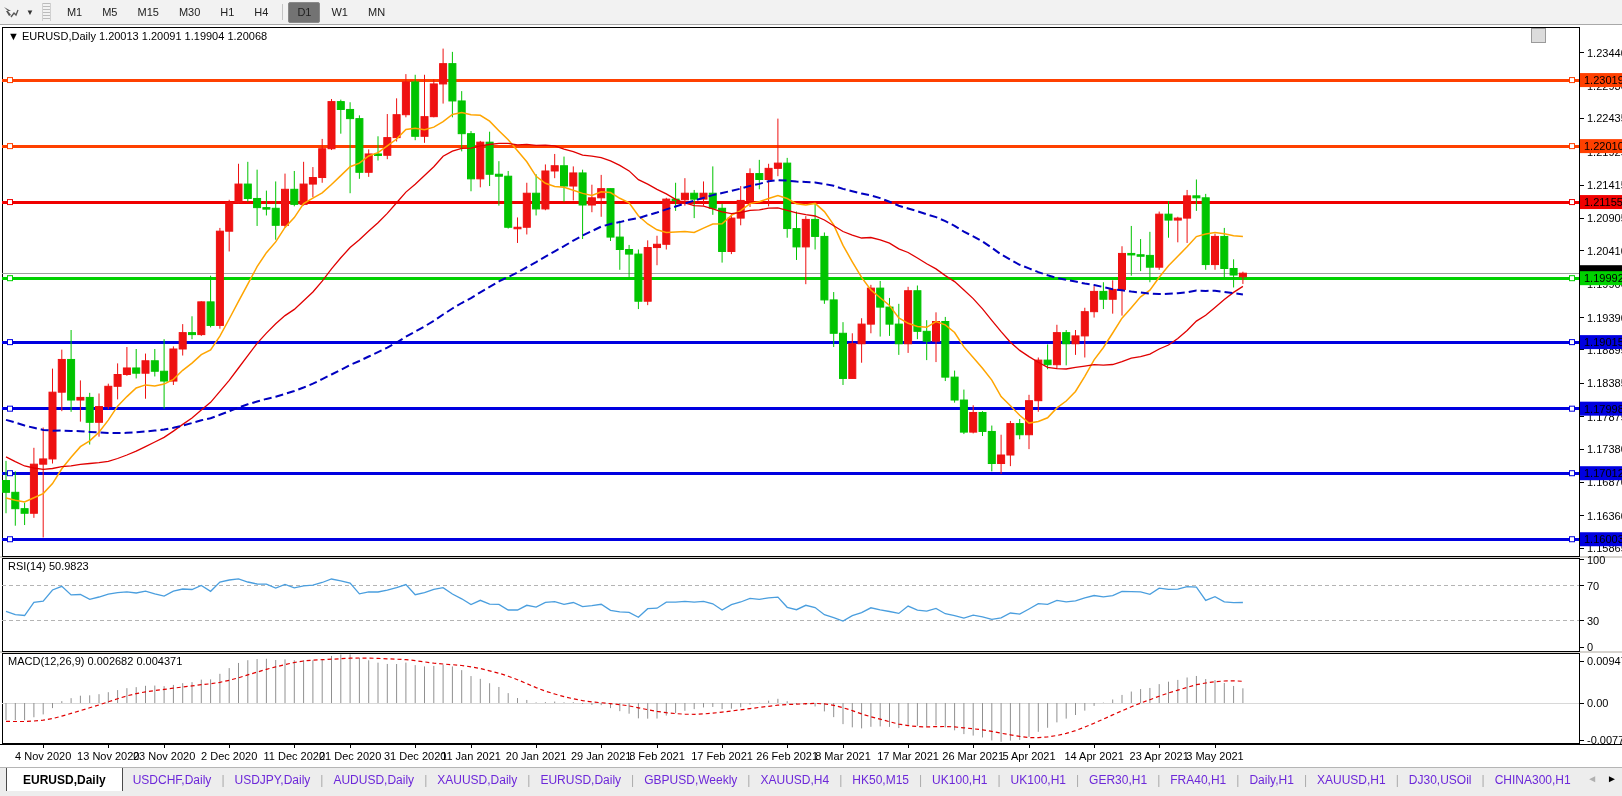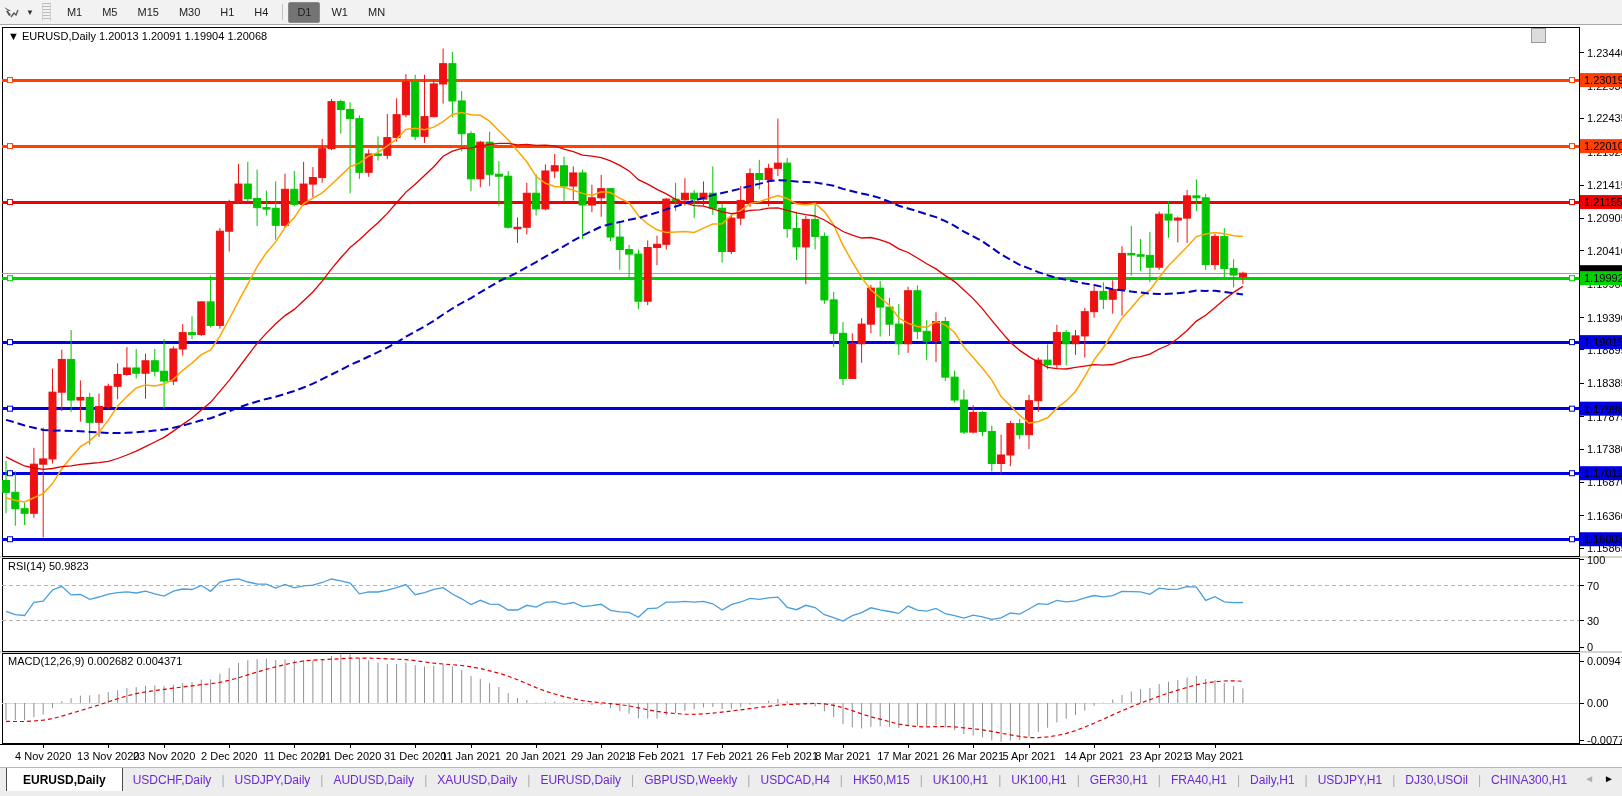--- a/index.html
+++ b/index.html
@@ -622,35 +622,35 @@
         <div class="tab">USDJPY,Daily</div>
         <span class="tab-sep">|</span>
         <div class="tab">AUDUSD,Daily</div>
         <span class="tab-sep">|</span>
         <div class="tab">XAUUSD,Daily</div>
         <span class="tab-sep">|</span>
         <div class="tab">EURUSD,Daily</div>
         <span class="tab-sep">|</span>
         <div class="tab">GBPUSD,Weekly</div>
         <span class="tab-sep">|</span>
-        <div class="tab">USDCAD,H4</div>
+        <div class="tab">XAUUSD,H4</div>
         <span class="tab-sep">|</span>
         <div class="tab">HK50,M15</div>
         <span class="tab-sep">|</span>
         <div class="tab">UK100,H1</div>
         <span class="tab-sep">|</span>
         <div class="tab">UK100,H1</div>
         <span class="tab-sep">|</span>
         <div class="tab">GER30,H1</div>
         <span class="tab-sep">|</span>
         <div class="tab">FRA40,H1</div>
         <span class="tab-sep">|</span>
         <div class="tab">Daily,H1</div>
         <span class="tab-sep">|</span>
-        <div class="tab">USDJPY,H1</div>
+        <div class="tab">XAUUSD,H1</div>
         <span class="tab-sep">|</span>
         <div class="tab">DJ30,USOil</div>
         <span class="tab-sep">|</span>
         <div class="tab">CHINA300,H1</div>
       </div>
     <div class="tab-arrows">
       <span class="tab-arrow disabled">◄</span>
       <span class="tab-arrow">►</span>
     </div>
   </div>

